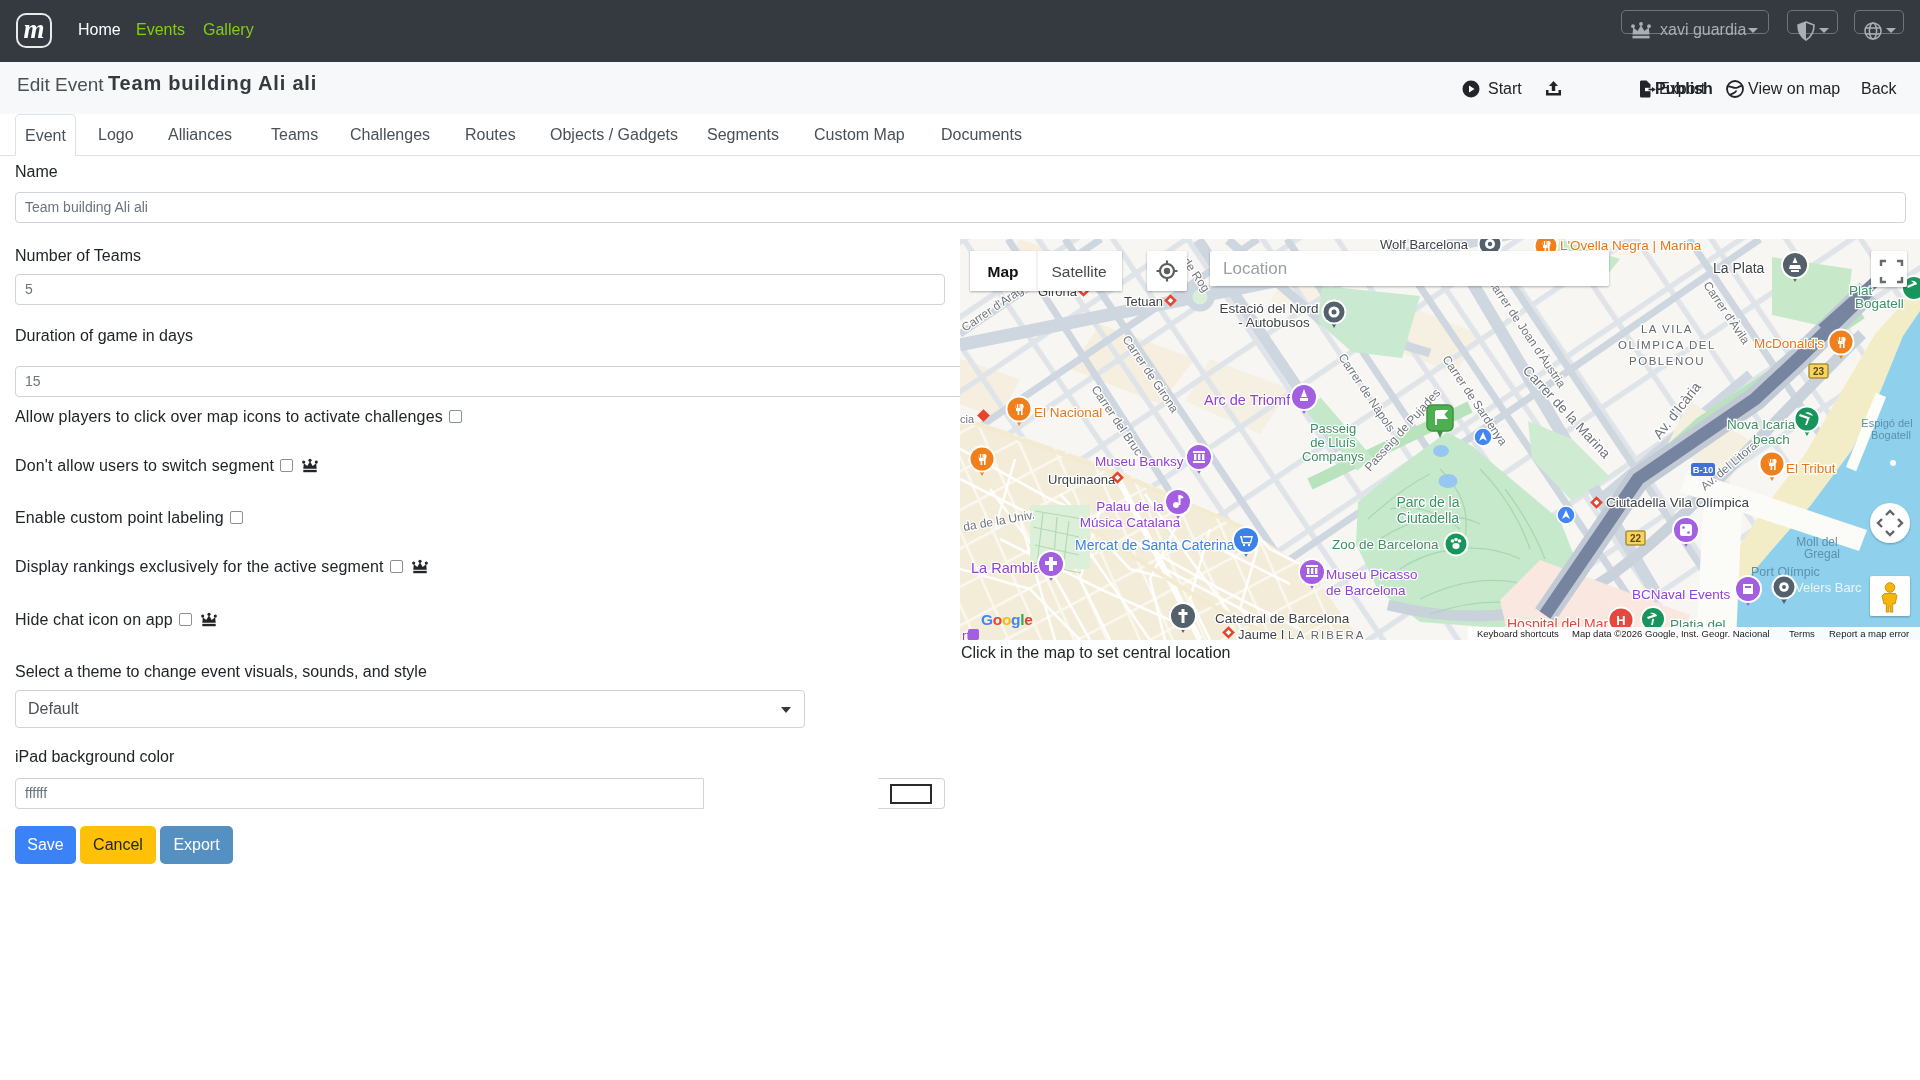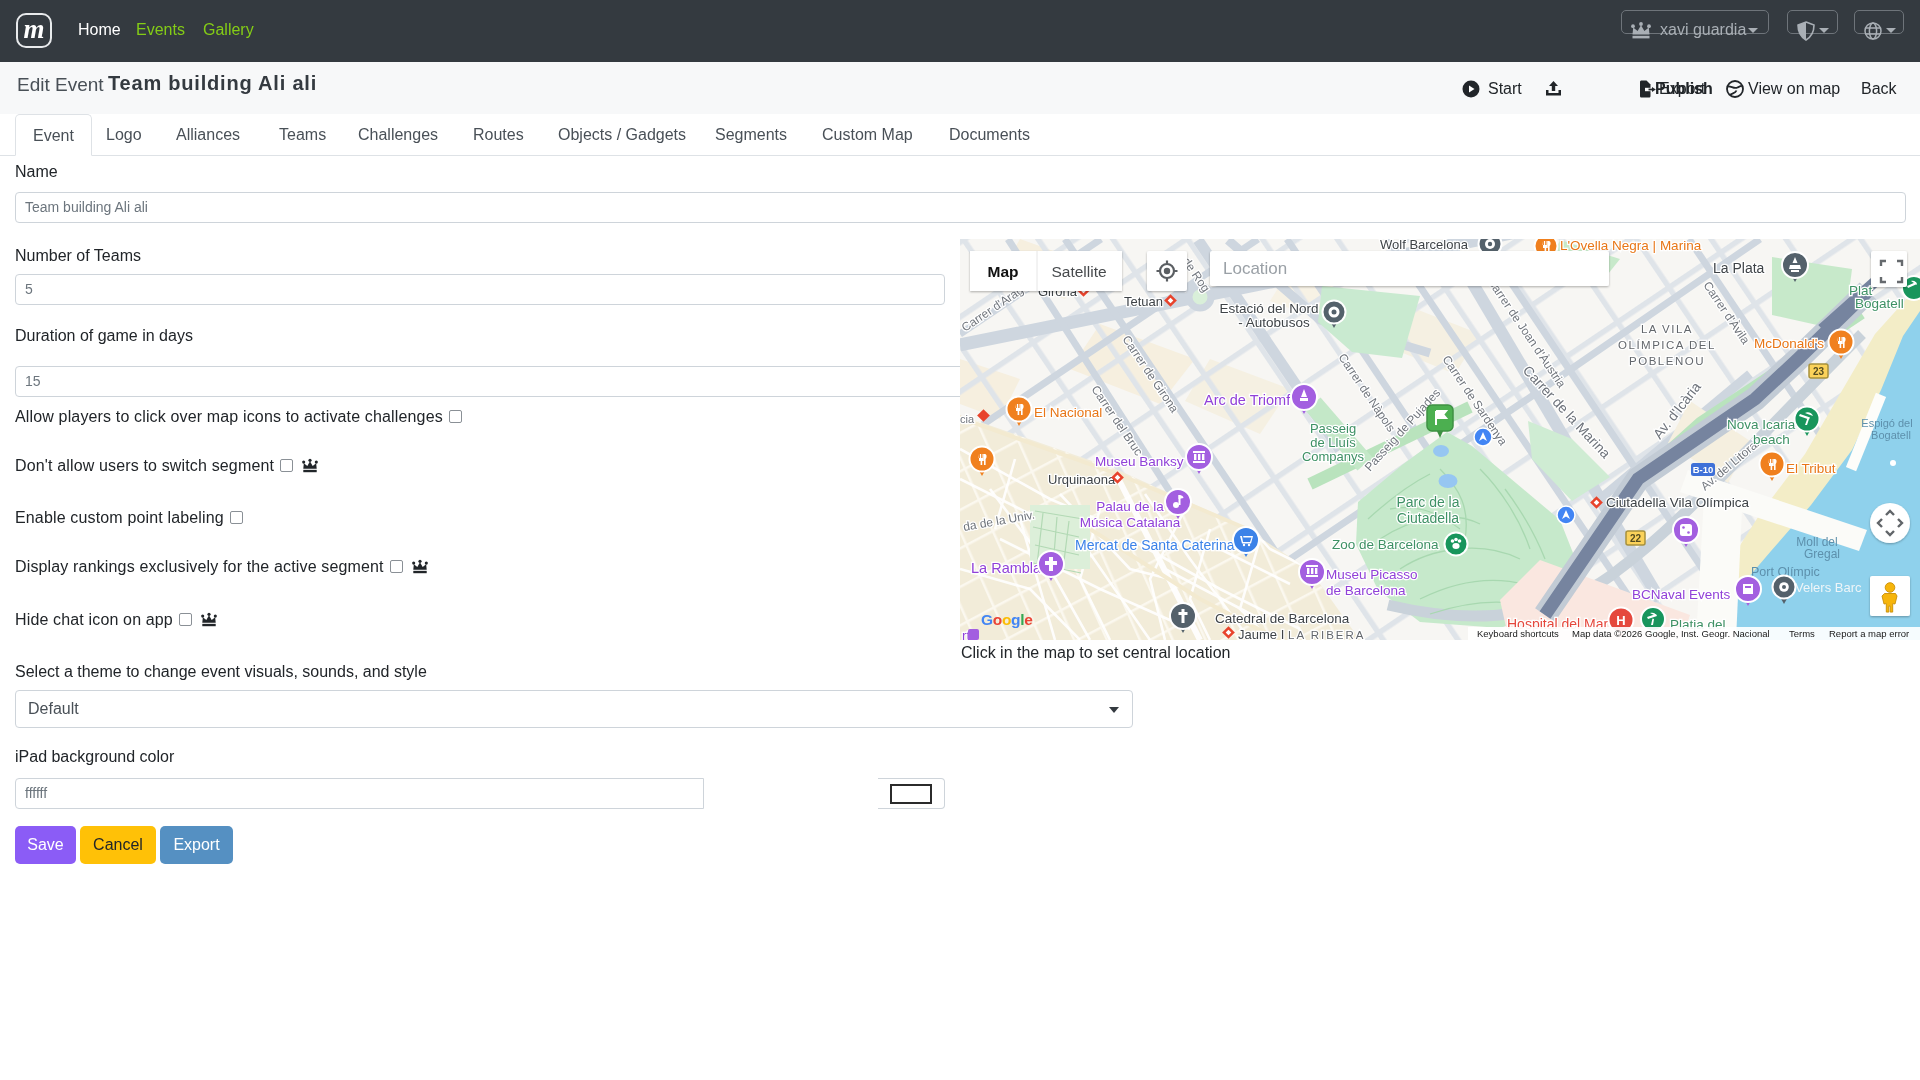--- a/index.html
+++ b/index.html
@@ -14,29 +14,29 @@
 .nbtn { position:absolute; top:10px; height:24px; border:1px solid #6e747a; border-radius:5px; }
 .caret { display:inline-block; width:0; height:0; border-left:5px solid transparent; border-right:5px solid transparent; border-top:5px solid #a9afb5; vertical-align:middle; }
 
 #phead { position:absolute; left:0; top:62px; width:1920px; height:52px; background:#f7f8f9; }
 #phead .t1 { position:absolute; left:17px; top:12px; font-size:19px; color:#495057; }
 #phead .t2 { position:absolute; left:108px; top:10px; font-size:20px; font-weight:bold; letter-spacing:0.8px; color:#343a40; }
 .action { position:absolute; top:80px; font-size:16px; color:#212529; }
 .aicon { position:absolute; top:80px; }
 
 #tabs { position:absolute; left:0; top:114px; width:1920px; height:42px; border-bottom:1px solid #dee2e6; background:#fff; }
-.tab { position:absolute; top:0; height:42px; line-height:41px; padding:0 17px; font-size:16px; color:#495057; }
+.tab { position:absolute; top:0; height:42px; line-height:41px; padding:0 9px; font-size:16px; color:#495057; }
 .tab.active { background:#fff; border:1px solid #dee2e6; border-bottom:1px solid #fff; border-radius:5px 5px 0 0; height:42px; }
 
 .flabel { position:absolute; font-size:16px; color:#212529; }
 .finput { position:absolute; height:31px; background:#fff; border:1px solid #ced4da; border-radius:4px; font-size:14px; color:#6c757d; padding:0 9px; line-height:29px; }
 .cbrow { position:absolute; font-size:16px; color:#212529; letter-spacing:0.15px; }
 .cbox { display:inline-block; width:13px; height:13px; border:1px solid #8a9096; border-radius:2px; background:#fff; vertical-align:-1px; margin-left:6px; }
 .crown { display:inline-block; vertical-align:-2px; margin-left:8px; }
-#themesel { position:absolute; left:15px; top:690px; width:1118px; height:38px; background:#fff; border:1px solid #ced4da; border-radius:4px; font-size:16px; color:#495057; line-height:36px; padding:0 12px; }
+#themesel { position:absolute; left:15px; top:690px; width:790px; height:38px; background:#fff; border:1px solid #ced4da; border-radius:4px; font-size:16px; color:#495057; line-height:36px; padding:0 12px; }
 #themesel .scaret { position:absolute; right:13px; top:16px; width:0; height:0; border-left:5px solid transparent; border-right:5px solid transparent; border-top:6px solid #343a40; }
 .btn { position:absolute; top:826px; height:38px; border-radius:5px; font-size:16px; text-align:center; line-height:38px; }
 
 #mapwrap { position:absolute; left:960px; top:239px; width:960px; height:401px; overflow:hidden; }
 #mapcaption { position:absolute; left:961px; top:644px; font-size:16px; color:#212529; }
 </style>
 </head>
 <body>
 
 <div id="nav">
@@ -164,21 +164,21 @@
         <rect x="2.5" y="15" width="17" height="3"></rect>
       </g>
     </svg></div>
 <span class="flabel" style="left:15px; top:663px;">Select a theme to change event visuals, sounds, and style</span>
 <div id="themesel">Default<span class="scaret"></span></div>
 <span class="flabel" style="left:15px; top:748px;">iPad background color</span>
 <div class="finput" style="left:15px; top:778px; width:689px; border-radius:4px 0 0 4px;">ffffff</div>
 <div class="abs" style="left:878px; top:778px; width:67px; height:31px; background:#fff; border:1px solid #ced4da; border-left:none; border-radius:0 4px 4px 0;">
   <div class="abs" style="left:12px; top:5px; width:42px; height:20px; background:#fff; border:2px solid #2b2b2b;"></div>
 </div>
-<div class="btn" style="left:15px; width:61px; background:#8b5cf6; color:#fff;">Save</div>
+<div class="btn" style="left:15px; width:61px; background:#3b82f6; color:#fff;">Save</div>
 <div class="btn" style="left:80px; width:76px; background:#ffc107; color:#212529;">Cancel</div>
 <div class="btn" style="left:160px; width:73px; background:#5590c2; color:#fff;">Export</div>
 
 <div id="mapwrap">
 <svg width="960" height="401" viewBox="0 0 960 401" font-family="Liberation Sans, sans-serif">
 <defs>
 <pattern id="ga" width="62" height="62" patternUnits="userSpaceOnUse" patternTransform="rotate(-34)">
           <rect width="62" height="62" fill="none"></rect>
           <rect x="0" y="0" width="5.5" height="62" fill="#dfe4e9"></rect>
         </pattern>

